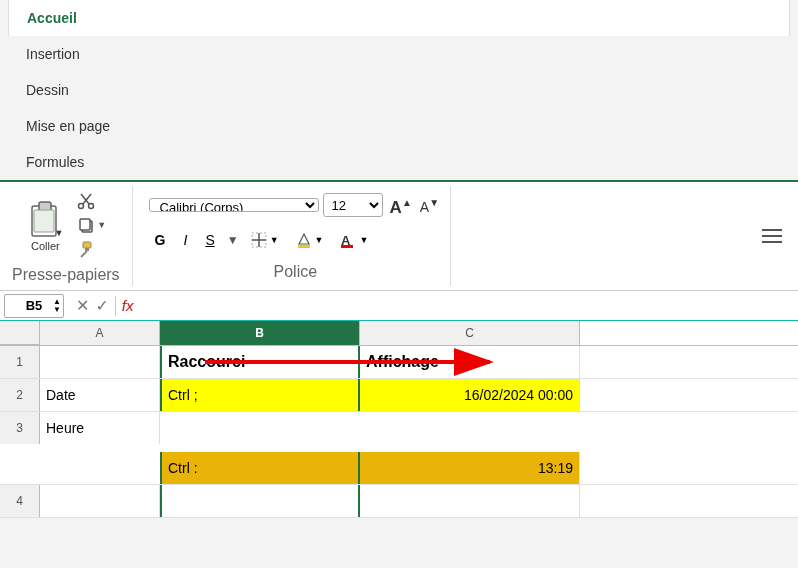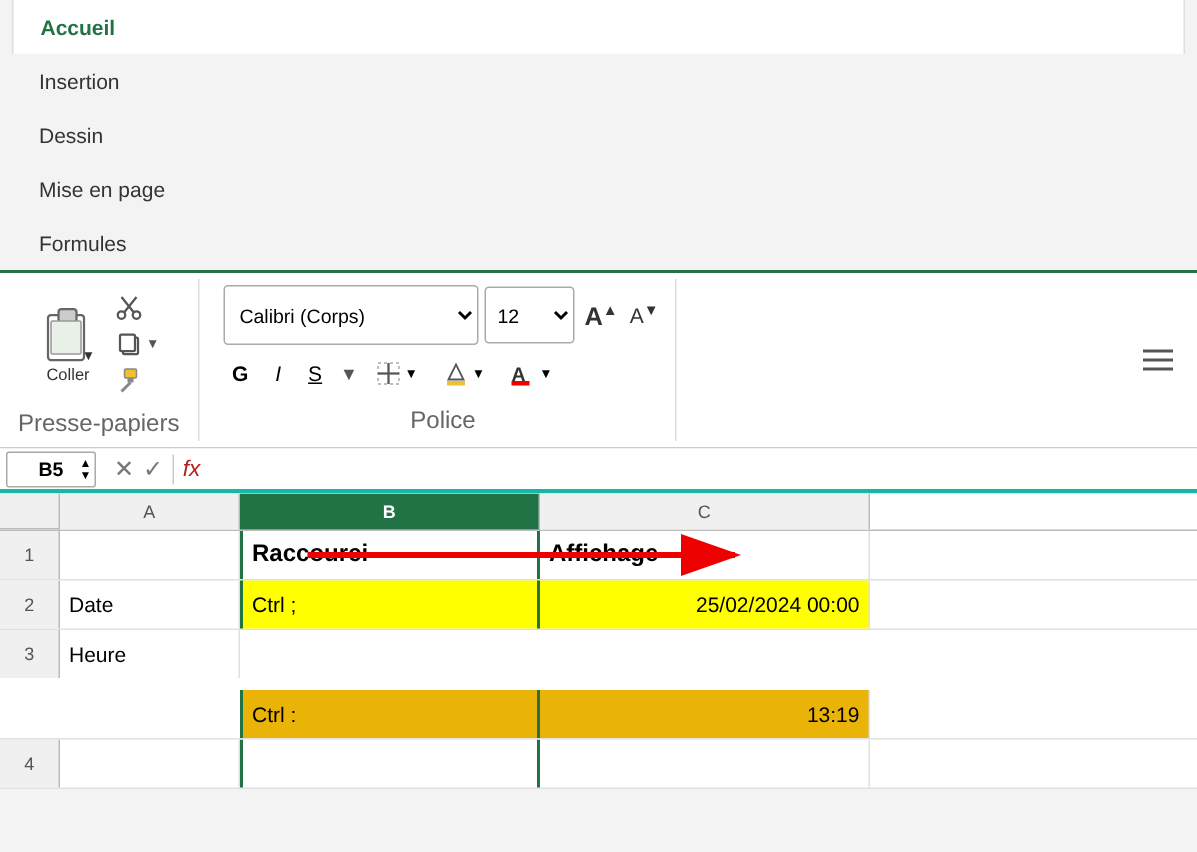--- a/index.html
+++ b/index.html
@@ -101,31 +101,31 @@
       padding: 4px 8px;
       border-right: 1px solid #ddd;
     }
     .font-row {
       display: flex;
       align-items: center;
       gap: 4px;
     }
     .font-select {
       width: 170px;
-      height: 40px;
+      height: 14px;
       border: 1px solid #aaa;
       border-radius: 3px;
       padding: 0 6px;
       font-size: 13px;
       background: #fff;
       cursor: pointer;
     }
     .size-select {
       width: 60px;
-      height: 38px;
+      height: 24px;
       border: 1px solid #aaa;
       border-radius: 3px;
       padding: 0 4px;
       font-size: 13px;
       background: #fff;
       cursor: pointer;
     }
     .font-size-btns {
       display: flex;
       gap: 2px;
@@ -162,21 +162,21 @@
       align-items: center;
       gap: 2px;
       font-size: 13px;
     }
 
     
     .formula-bar {
       display: flex;
       align-items: center;
       background: #fff;
-      border-bottom: 3px solid #14b8a6;
+      border-bottom: 1px solid #14b8a6;
       padding: 2px 4px;
       height: 30px;
       gap: 4px;
     }
     .cell-ref-box {
       width: 60px;
       height: 24px;
       border: 1px solid #aaa;
       border-radius: 2px;
       display: flex;
@@ -480,21 +480,21 @@
 
     <div class="sheet-row" style="position:relative; z-index:1;">
       <div class="row-header">2</div>
       <div class="cell col-a">
         <span>Date</span>
       </div>
       <div class="cell col-b yellow-bg selected-col-border">
         <span>Ctrl ;</span>
       </div>
       <div class="cell col-c yellow-bg right-align">
-        <span>25/02/2024 00:00</span>
+        <span>16/02/2024 00:00</span>
       </div>
     </div>
 
     <div class="sheet-row" style="position:relative; z-index:1;">
       <div class="row-header">3</div>
       <div class="cell col-a">
         <span>Heure</span>
       </div>
       <div class="cell col-b pink-bg selected-col-border">
         <span>Ctrl :</span>

